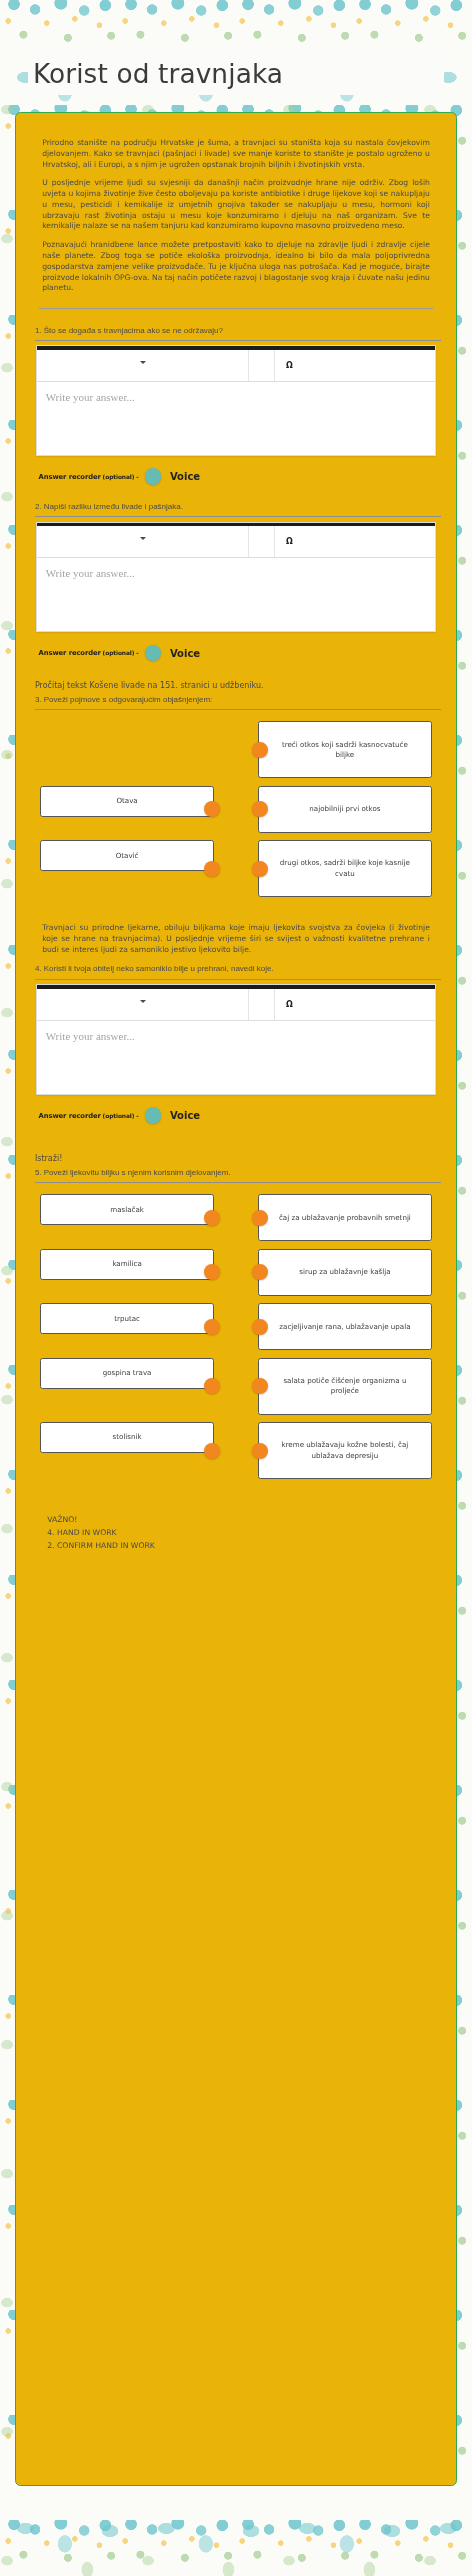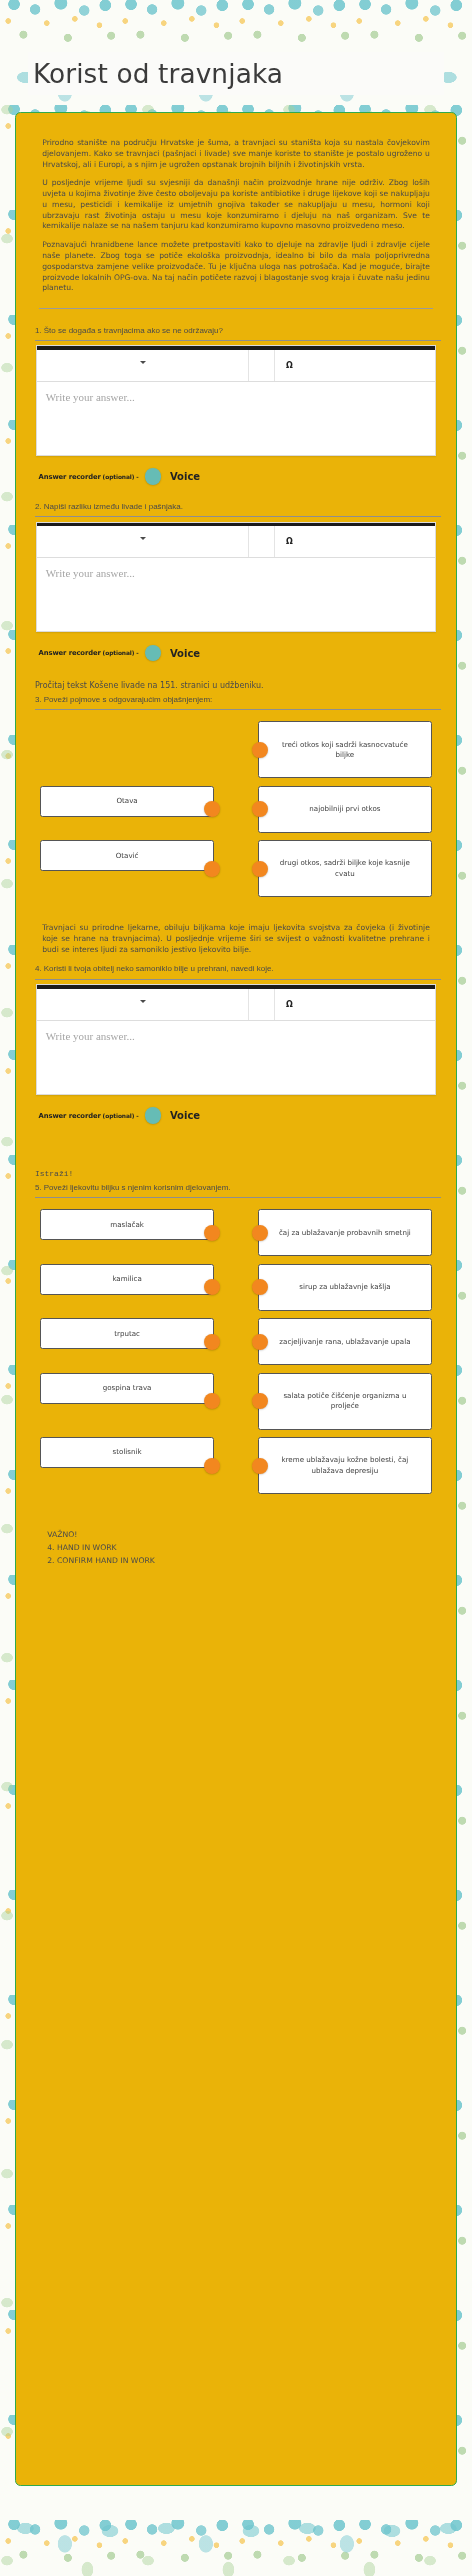--- a/index.html
+++ b/index.html
@@ -384,21 +384,21 @@
     </div>
 
     <div class="recorder-row">
       <span class="recorder-label">
         <span>Answer recorder</span><span class="optional"> (optional) -</span>
       </span>
       <div class="mic-button"></div>
       <span class="voice-label">Voice</span>
     </div>
 
-    <div class="intro-note" style="margin-top:44px;font-family:Liberation Mono, monospace;">Istraži!</div>
+    <div class="intro-note" style="margin-top:29px;">Istraži!</div>
     <div class="question" style="margin-top:2.5px;">5. Poveži ljekovitu biljku s njenim korisnim djelovanjem.</div>
     <hr class="q-underline">
 
     <div class="match-block">
       <div class="match-row">
         <div class="match-left">
           <div class="match-card">maslačak</div>
           <div class="dot right-edge"></div>
         </div>
         <div class="match-gap"></div>

